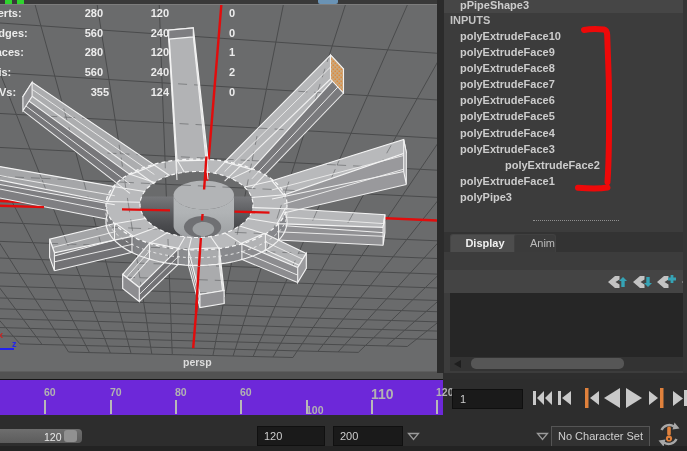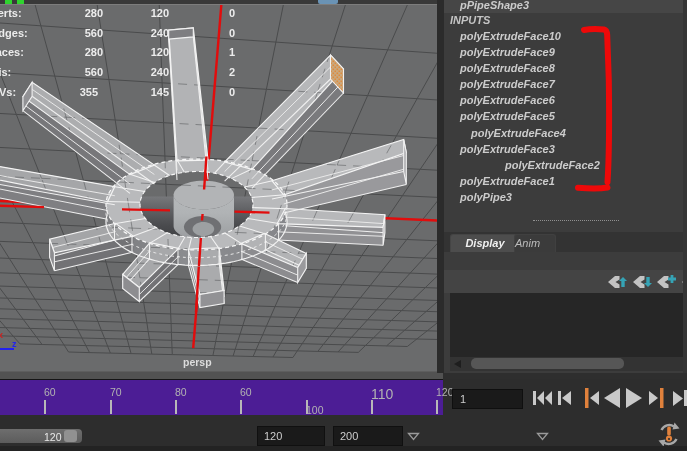--- a/index.html
+++ b/index.html
@@ -2340,26 +2340,26 @@
 <div class="abs" style="left:0;top:5px;width:437px;height:120px;font-weight:bold;font-size:11px;color:#ececec;">
   <div class="abs" style="left:-9px;top:2px;">Verts:</div>
   <div class="abs" style="left:-9px;top:22px;">Edges:</div>
   <div class="abs" style="left:-11px;top:41px;">Faces:</div>
   <div class="abs" style="left:-12px;top:61px;">Tris:</div>
   <div class="abs" style="left:-9px;top:81px;">UVs:</div>
   <div class="abs" style="left:53px;top:2px;width:50px;text-align:right;">280</div>
   <div class="abs" style="left:53px;top:22px;width:50px;text-align:right;">560</div>
   <div class="abs" style="left:53px;top:41px;width:50px;text-align:right;">280</div>
   <div class="abs" style="left:53px;top:61px;width:50px;text-align:right;">560</div>
-  <div class="abs" style="left:48px;top:81px;width:50px;text-align:right;">355</div>
+  <div class="abs" style="left:59px;top:81px;width:50px;text-align:right;">355</div>
   <div class="abs" style="left:119px;top:2px;width:50px;text-align:right;">120</div>
   <div class="abs" style="left:119px;top:22px;width:50px;text-align:right;">240</div>
   <div class="abs" style="left:119px;top:41px;width:50px;text-align:right;">120</div>
   <div class="abs" style="left:119px;top:61px;width:50px;text-align:right;">240</div>
-  <div class="abs" style="left:119px;top:81px;width:50px;text-align:right;">145</div>
+  <div class="abs" style="left:119px;top:81px;width:50px;text-align:right;">124</div>
   <div class="abs" style="left:226px;top:2px;width:12px;text-align:center;">0</div>
   <div class="abs" style="left:226px;top:22px;width:12px;text-align:center;">0</div>
   <div class="abs" style="left:226px;top:41px;width:12px;text-align:center;">1</div>
   <div class="abs" style="left:226px;top:61px;width:12px;text-align:center;">2</div>
   <div class="abs" style="left:226px;top:81px;width:12px;text-align:center;">0</div>
 </div>
 
 <div class="abs" style="left:183px;top:356px;font-weight:bold;font-size:10.5px;color:#dcdcdc;">persp</div>
 
 <svg class="abs" style="left:0;top:330px;" width="30" height="41" viewBox="0 0 30 41">
@@ -2368,49 +2368,49 @@
   <line x1="-8" y1="19" x2="-2" y2="8" stroke="#cc2222" stroke-width="2"></line>
   <text x="-2" y="8" font-size="9" font-weight="bold" fill="#cc2222">x</text>
   <line x1="-8" y1="19" x2="-4" y2="28" stroke="#22bb22" stroke-width="2"></line>
   <text x="-5" y="32" font-size="9" font-weight="bold" fill="#22bb22">y</text>
 </svg>
 
 <div class="abs" style="left:0;top:371px;width:443px;height:8px;background:#525252;border-top:1px solid #5e5e5e;"></div>
 
 <div class="abs" style="left:437px;top:0;width:7px;height:373px;background:#2b2b2b;"></div>
 
-<div class="abs" style="left:444px;top:0;width:243px;height:373px;background:#3c3c3c;font-style:italic;">
+<div class="abs" style="left:444px;top:0;width:243px;height:373px;background:#3c3c3c;">
 
   <div class="abs" style="left:0;top:0;width:243px;height:232px;background:#3c3c3c;font-weight:bold;font-size:11px;color:#cccccc;">
     <div class="abs" style="left:0;top:0;width:243px;height:13px;background:#464646;"></div>
     <div class="abs" style="left:16px;top:-1px;">pPipeShape3</div>
     <div class="abs" style="left:6px;top:14px;color:#c4c4c4;">INPUTS</div>
     <div class="abs" style="left:16px;top:30px;">polyExtrudeFace10</div>
     <div class="abs" style="left:16px;top:46px;">polyExtrudeFace9</div>
     <div class="abs" style="left:16px;top:62px;">polyExtrudeFace8</div>
     <div class="abs" style="left:16px;top:78px;">polyExtrudeFace7</div>
     <div class="abs" style="left:16px;top:94px;">polyExtrudeFace6</div>
     <div class="abs" style="left:16px;top:110px;">polyExtrudeFace5</div>
-    <div class="abs" style="left:16px;top:127px;margin-left:11px;">polyExtrudeFace4</div>
+    <div class="abs" style="left:16px;top:127px;">polyExtrudeFace4</div>
     <div class="abs" style="left:16px;top:143px;">polyExtrudeFace3</div>
     <div class="abs" style="left:16px;top:159px;margin-left:45px;">polyExtrudeFace2</div>
     <div class="abs" style="left:16px;top:175px;">polyExtrudeFace1</div>
     <div class="abs" style="left:16px;top:191px;">polyPipe3</div>
 
     <div class="abs" style="left:89px;top:220px;width:86px;height:1px;border-top:1px dotted #909090;"></div>
   </div>
 
   <svg class="abs" style="left:130px;top:20px;" width="44" height="180" viewBox="0 0 44 180">
     <path d="M10,10 C18,8.5 24,9 30,9.5 C32.5,10 33,12 33.2,15 L34.8,60 C35.3,95 35.6,130 33.5,162
              M33.5,167.5 C25,169 14,168.5 4,167.8" fill="none" stroke="#ee0909" stroke-width="6" stroke-linecap="round"></path>
   </svg>
 
   <div class="abs" style="left:0;top:232px;width:243px;height:20px;background:#333333;">
     <div class="abs" style="left:6px;top:2px;width:70px;height:18px;background:#4d4d4d;border-radius:3px 3px 0 0;border:1px solid #454545;border-bottom:none;text-align:center;font-weight:bold;font-size:11px;color:#f0f0f0;padding-top:2px;">Display</div>
-    <div class="abs" style="left:70px;top:2px;width:42px;height:18px;background:#3b3b3b;border-radius:3px 3px 0 0;border:1px solid #404040;border-bottom:none;text-align:left;font-size:11px;color:#bbbbbb;padding-top:2px;">Anim</div>
+    <div class="abs" style="left:70px;top:2px;width:42px;height:18px;background:#3b3b3b;border-radius:3px 3px 0 0;border:1px solid #404040;border-bottom:none;text-align:right;font-size:11px;color:#bbbbbb;padding-top:2px;">Anim</div>
   </div>
 
 
   <div class="abs" style="left:0;top:270px;width:243px;height:23px;background:#444444;">
     <svg class="abs" style="left:163px;top:4px;" width="22" height="17" viewBox="0 0 22 17">
     <path d="M1,8 L8,2 L12.5,2 L12.5,5.5 L8.5,8 L12.5,10.5 L12.5,14 L8,14 Z" fill="#c3c3c3"></path>
     <path d="M12,7 L16,3 L20,7 L17.7,7 L17.7,13 L14.3,13 L14.3,7 Z" fill="#35a3b5"></path>
         </svg>
         <svg class="abs" style="left:188px;top:4px;" width="22" height="17" viewBox="0 0 22 17">
     <path d="M1,8 L8,2 L12.5,2 L12.5,5.5 L8.5,8 L12.5,10.5 L12.5,14 L8,14 Z" fill="#c3c3c3"></path>
@@ -2429,21 +2429,21 @@
 
   <div class="abs" style="left:6px;top:357px;width:233px;height:14px;background:#333333;">
     <div class="abs" style="left:4px;top:3px;width:0;height:0;border-right:7px solid #1e1e1e;border-top:4.5px solid transparent;border-bottom:4.5px solid transparent;"></div>
     <div class="abs" style="left:21px;top:1px;width:153px;height:11px;background:#565656;border-radius:5px;"></div>
   </div>
 
   <div class="abs" style="left:239px;top:0;width:4px;height:373px;background:#353535;"></div>
 </div>
 
 <div class="abs" style="left:0;top:379px;width:687px;height:36px;background:#2d2d2d;">
-  <div class="abs" style="left:0;top:0;width:443px;height:36px;background:#4c1d95;border-top:1px solid #151515;">
+  <div class="abs" style="left:0;top:0;width:443px;height:36px;background:#6d28d9;border-top:1px solid #151515;font-weight:bold;">
     <div class="abs" style="left:44px;top:20px;width:2px;height:14px;background:#b8b8b8;"></div>
         <div class="abs" style="left:44px;top:6px;font-size:10.5px;color:#b2b2b2;">60</div>
         <div class="abs" style="left:110px;top:20px;width:2px;height:14px;background:#b8b8b8;"></div>
         <div class="abs" style="left:110px;top:6px;font-size:10.5px;color:#b2b2b2;">70</div>
         <div class="abs" style="left:175px;top:20px;width:2px;height:14px;background:#b8b8b8;"></div>
         <div class="abs" style="left:175px;top:6px;font-size:10.5px;color:#b2b2b2;">80</div>
         <div class="abs" style="left:240px;top:20px;width:2px;height:14px;background:#b8b8b8;"></div>
         <div class="abs" style="left:240px;top:6px;font-size:10.5px;color:#b2b2b2;">60</div>
         <div class="abs" style="left:306px;top:20px;width:2px;height:14px;background:#b8b8b8;"></div>
         <div class="abs" style="left:306px;top:24px;font-size:10.5px;color:#b2b2b2;">100</div>
@@ -2480,20 +2480,21 @@
   <div class="abs" style="left:257px;top:11px;width:68px;height:20px;background:#1a1a1a;border:1px solid #101010;font-size:11px;color:#cccccc;padding:3px 0 0 6px;">120</div>
   <div class="abs" style="left:333px;top:11px;width:70px;height:20px;background:#1a1a1a;border:1px solid #101010;font-size:11px;color:#cccccc;padding:3px 0 0 6px;">200</div>
 
   <svg class="abs" style="left:407px;top:17px;" width="13" height="9">
         <path d="M1.5,1.5 L11.5,1.5 L6.5,7.5 Z" fill="none" stroke="#9a9a9a" stroke-width="1.3"></path>
       </svg>
   <div class="abs" style="left:424px;top:11px;width:90px;height:21px;background:#323232;border:1px solid #555555;font-size:11px;color:#cfcfcf;padding:3px 0 0 7px;margin-top:45px;">No Anim Layer</div>
   <svg class="abs" style="left:536px;top:17px;" width="13" height="9">
         <path d="M1.5,1.5 L11.5,1.5 L6.5,7.5 Z" fill="none" stroke="#9a9a9a" stroke-width="1.3"></path>
       </svg>
+  <div class="abs" style="left:551px;top:11px;width:99px;height:21px;background:#323232;border:1px solid #555555;font-size:11px;color:#cfcfcf;padding:3px 0 0 6px;">No Character Set</div>
   <svg class="abs" style="left:656px;top:7px;" width="26" height="25" viewBox="0 0 26 25">
   <path d="M5.5,8 A8.5,8.5 0 0 1 18,4.5" fill="none" stroke="#a8a8a8" stroke-width="2.4"></path>
   <path d="M20.5,17 A8.5,8.5 0 0 1 8,20.5" fill="none" stroke="#a8a8a8" stroke-width="2.4"></path>
   <path d="M18.5,0.5 L23.5,6.5 L16.5,7.5 Z" fill="#a8a8a8"></path>
   <path d="M7.5,24.5 L2.5,18.5 L9.5,17.5 Z" fill="#a8a8a8"></path>
   <rect x="11.2" y="4.5" width="3.6" height="9" rx="1.6" fill="#e0813c"></rect>
   <circle cx="13" cy="16.5" r="3.1" fill="#e0813c"></circle>
   <circle cx="13" cy="17" r="1.1" fill="#2d2d2d"></circle>
 </svg>
 </div>

